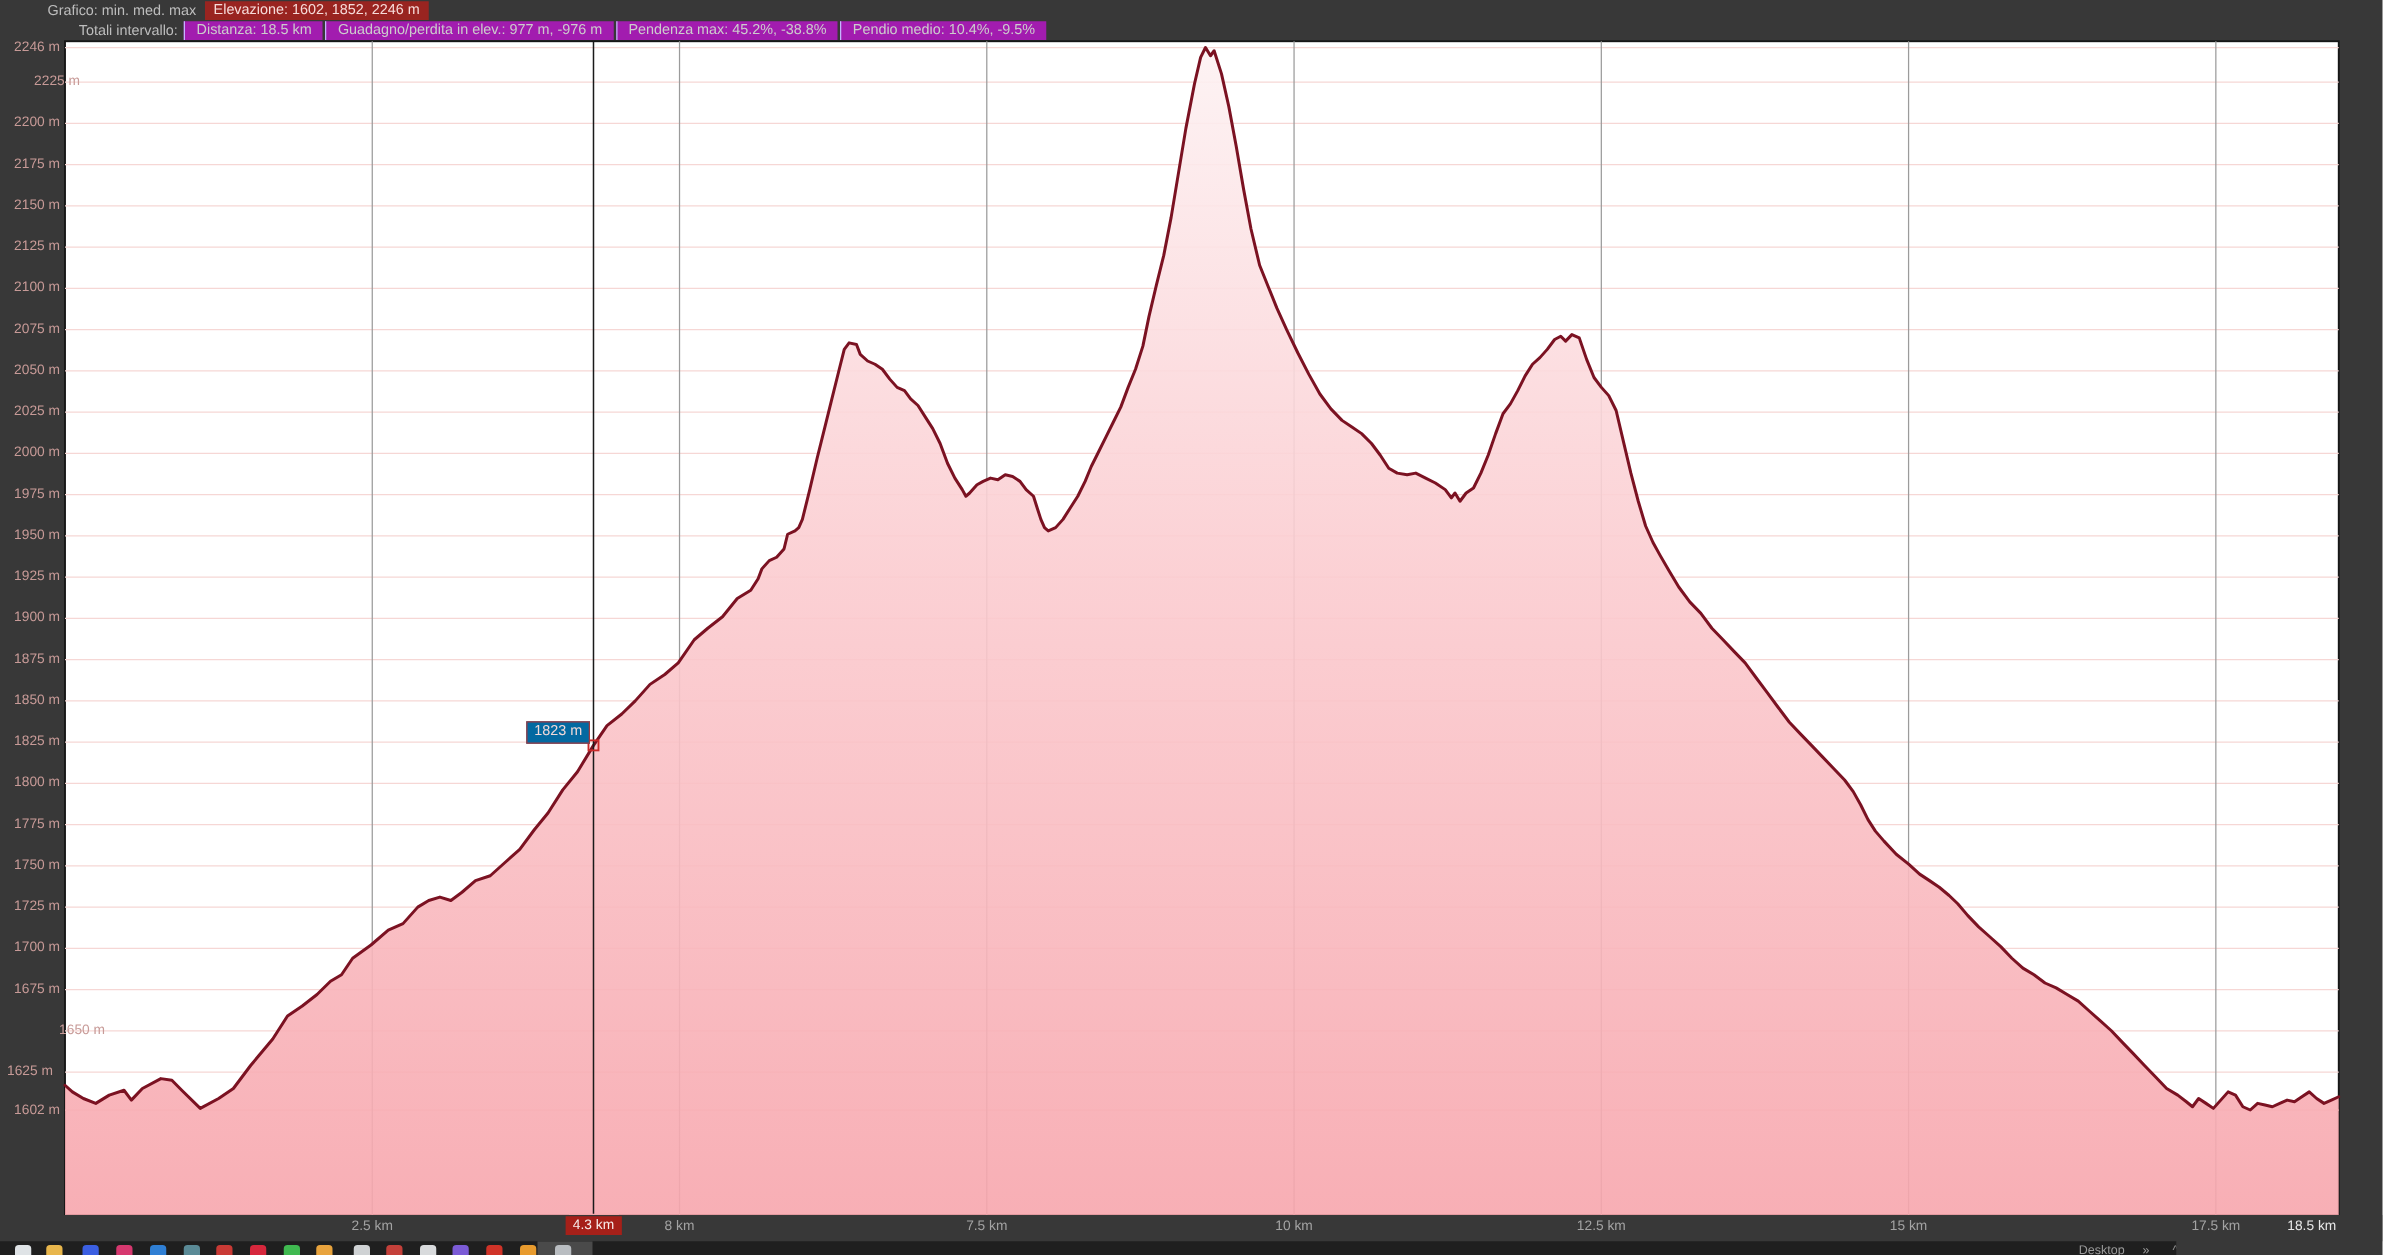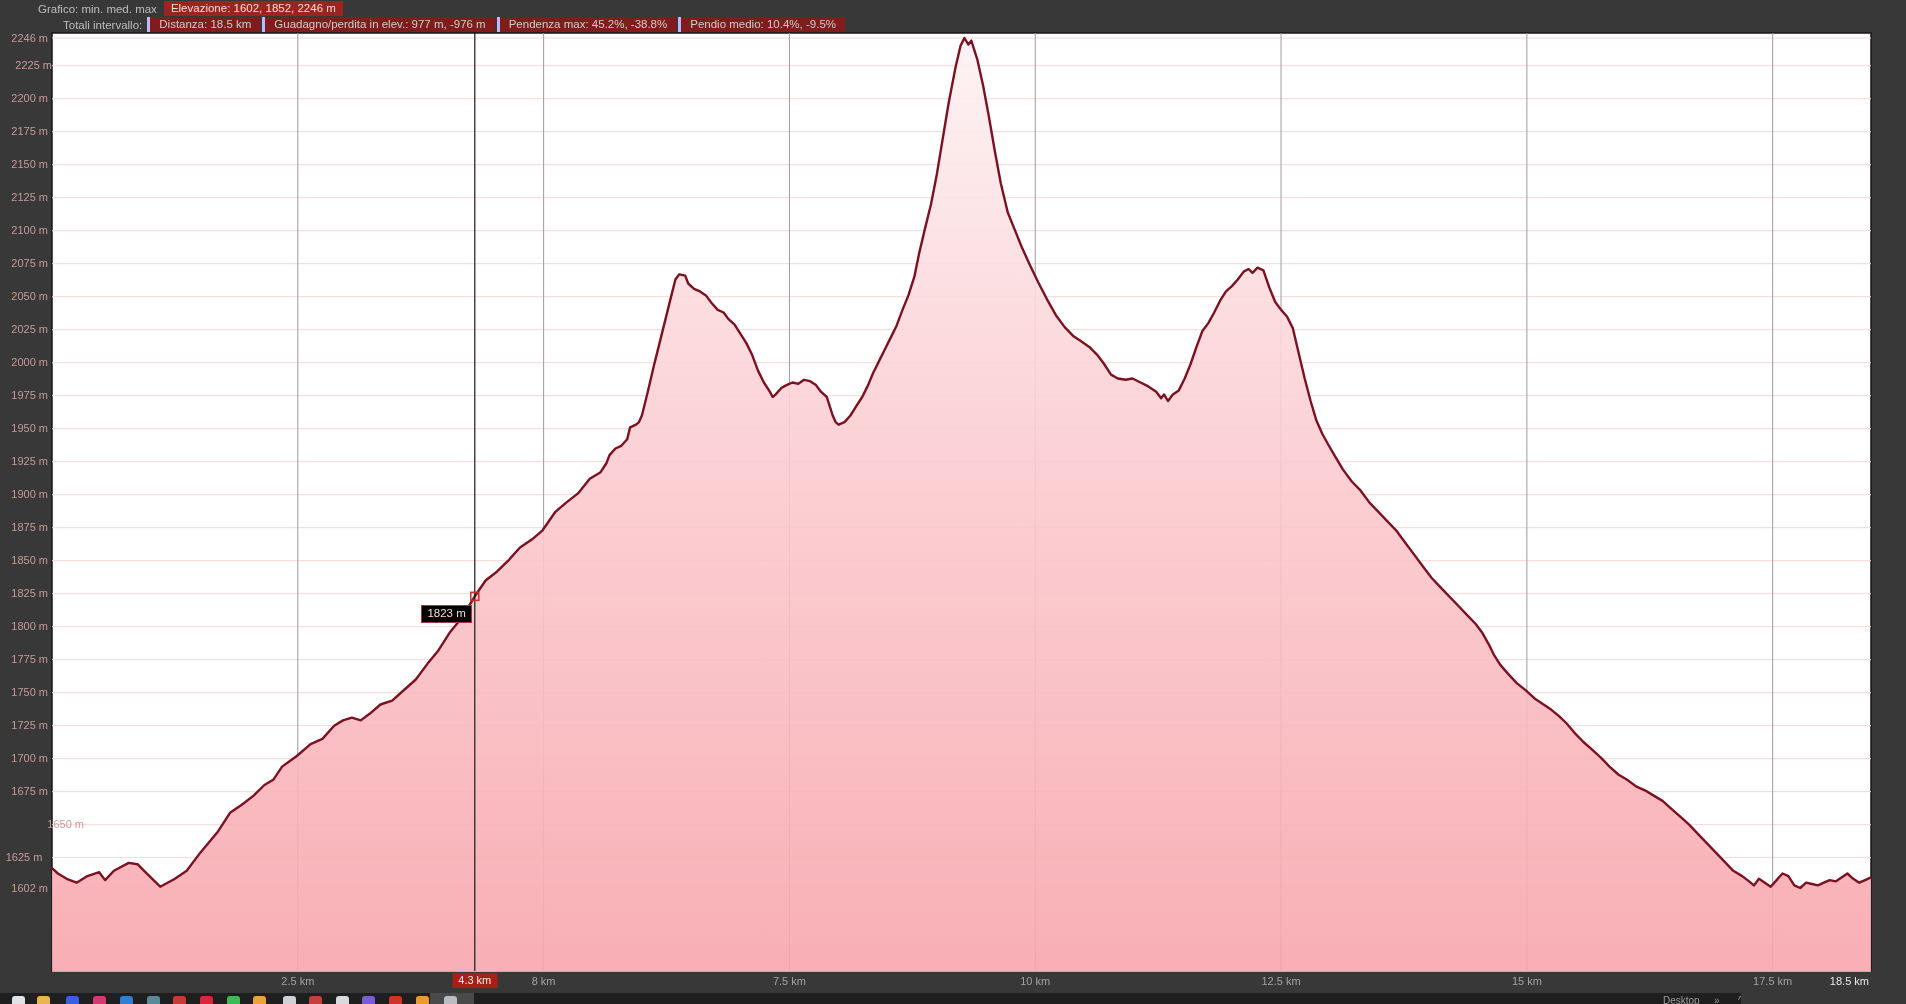--- a/index.html
+++ b/index.html
@@ -10,37 +10,37 @@
     -webkit-font-smoothing:antialiased;
   }
   
   #header{position:absolute;left:0;top:0;width:1906px;height:33px;}
   .hline{position:absolute;display:flex;align-items:center;white-space:nowrap;}
   #hline1{left:38px;top:1px;height:15px;}
   #hline2{left:63px;top:17px;height:15px;}
   .hgray{color:#bdbdbd;font-size:11.5px;}
   #elev-box{margin-left:7px;background:#992420;color:#f6dbd9;font-size:11.5px;
     padding:1px 7px 2px 7px;}
-  .stat-cell{background:#7f1d1d;color:#cccccc;font-size:11.5px;
-    padding:1px 9px 2px 9px;margin-left:2px;border-left:3px solid #c4b5fd;}
+  .stat-cell{background:#a21caf;color:#cccccc;font-size:11.5px;
+    padding:1px 9px 2px 9px;margin-left:2px;border-left:1px solid #c4b5fd;}
   #totals-label{margin-right:3px;}
   
   #plot-svg{position:absolute;left:0;top:0;}
   
   .ylab{position:absolute;width:48px;text-align:right;color:#c79a97;
     font-size:11px;line-height:13px;}
   
   #xstrip{position:absolute;left:0;top:972px;width:1906px;height:21px;background:#383838;}
   .xlab{position:absolute;top:3px;transform:translateX(-50%);color:#a3a3a3;font-size:11px;white-space:nowrap;}
   #xend-label{position:absolute;top:3px;right:37px;color:#e8e8e8;font-size:11px;}
   #cursor-km-box{position:absolute;top:1px;transform:translateX(-50%);
     background:#a62019;color:#f7eceb;font-size:11px;padding:1px 6px 2px 6px;}
   
-  #cursor-tooltip{position:absolute;background:#000000;border:1px solid #9e3a40;
-    color:#f2d9d8;font-size:11.5px;padding:0 5px 1px 5px;height:15px;line-height:15px;margin-top:28px;}
+  #cursor-tooltip{position:absolute;background:#0369a1;border:1px solid #9e3a40;
+    color:#f2d9d8;font-size:11.5px;padding:0 5px 1px 5px;height:15px;line-height:15px;}
   #cursor-grade{position:absolute;transform:translateX(-50%);
     background:#f3a6aa;color:#70121c;font-size:10.5px;padding:0 5px 1px 5px;height:14px;line-height:14px;margin-top:17px;}
   
   #taskbar{position:absolute;left:0;top:993px;width:1741px;height:11px;background:#1f1f1f;overflow:hidden;}
   .tbicon{position:absolute;top:3px;width:13px;height:13px;border-radius:3px;}
   #tb-highlight{position:absolute;left:430px;top:0;width:44px;height:11px;background:#4a4a4a;}
   .traytxt{position:absolute;top:2px;color:#9a9a9a;font-size:10px;white-space:nowrap;}
   .trayicon{position:absolute;top:4px;width:11px;height:9px;border:1px solid #8d8d8d;background:#1f1f1f;}
 </style>
 </head>
@@ -104,21 +104,21 @@
       </linearGradient>
     </defs>
     <path d="M52.0 868.2L57.9 873.5L66.7 878.8L76.6 882.7L87.4 876.1L99.2 872.2L105.1 880.1L113.9 870.8L128.7 862.9L137.5 864.2L145.4 872.2L160.2 886.7L174.9 878.8L186.7 870.8L200.5 852.4L218.2 831.2L230.0 812.8L241.8 804.8L253.6 795.6L264.4 785.0L273.2 779.8L282.1 766.6L296.8 756.0L310.6 744.1L322.4 738.9L334.2 725.7L343.0 720.4L351.9 717.7L360.7 720.4L369.6 713.8L380.4 704.5L392.2 700.6L404.0 690.0L415.8 679.5L427.6 663.6L438.4 650.4L450.2 631.9L462.0 617.4L474.8 596.3L485.6 580.5L497.4 571.2L508.2 560.7L520.0 547.5L531.8 539.6L542.6 530.3L555.4 511.8L566.2 502.6L578.0 493.4L589.8 478.8L600.6 472.2L606.5 463.0L609.5 455.1L615.4 448.5L621.3 445.8L627.2 439.2L630.1 427.4L636.0 424.7L639.0 422.1L641.9 415.5L647.8 391.7L653.7 366.6L659.6 342.9L665.5 319.1L671.4 295.4L675.4 279.5L679.3 274.3L685.2 275.6L688.2 283.5L694.1 288.8L700.0 291.4L705.9 295.4L711.8 303.3L717.7 309.9L723.6 312.5L728.5 319.1L734.4 324.4L740.3 333.7L746.2 342.9L752.1 354.8L758.0 370.6L763.9 382.5L769.8 391.7L772.7 397.0L775.7 394.4L781.6 387.8L786.5 385.1L792.4 382.5L798.3 383.8L804.2 379.8L810.1 381.2L816.0 385.1L820.9 391.7L826.8 397.0L829.7 406.2L832.7 415.5L835.6 422.1L838.6 424.7L844.5 422.1L850.4 415.5L856.3 406.2L862.2 397.0L868.1 385.1L873.0 373.2L878.9 361.4L884.8 349.5L890.7 337.6L896.6 325.7L902.5 309.9L908.4 295.4L914.3 276.9L919.2 253.1L925.1 228.1L931.0 204.3L936.9 173.9L942.8 138.3L948.7 102.7L955.6 67.0L960.5 45.9L964.4 38.0L968.4 44.6L971.3 40.6L977.2 59.1L983.1 85.5L989.0 117.2L994.9 151.5L1000.8 183.2L1007.7 212.2L1014.6 229.4L1021.5 246.5L1029.3 263.7L1038.2 282.2L1047.0 299.3L1055.9 315.2L1064.7 327.1L1073.6 336.3L1081.5 341.6L1089.3 346.9L1097.2 354.8L1104.1 364.0L1111.0 374.6L1117.8 378.5L1125.7 379.8L1132.6 378.5L1140.5 382.5L1148.3 386.4L1156.2 391.7L1161.1 398.3L1164.0 394.4L1168.0 401.0L1172.9 394.4L1178.8 390.4L1184.7 378.5L1190.6 364.0L1196.5 346.9L1202.4 331.0L1208.3 323.1L1214.2 312.5L1220.1 300.7L1226.0 291.4L1231.9 286.1L1237.8 279.5L1243.7 271.6L1248.6 269.0L1252.5 272.9L1257.5 267.7L1263.4 270.3L1269.3 287.5L1275.2 302.0L1281.1 309.9L1287.0 316.5L1292.9 328.4L1298.8 353.5L1304.7 378.5L1310.6 401.0L1316.5 420.8L1322.4 434.0L1328.2 444.5L1335.1 456.4L1343.0 469.6L1351.8 481.5L1360.7 490.7L1369.5 502.6L1378.4 511.8L1387.2 521.1L1396.1 530.3L1404.9 542.2L1413.8 554.1L1422.6 566.0L1431.5 577.8L1440.3 587.1L1449.2 596.3L1458.0 605.5L1466.9 614.8L1475.7 624.0L1482.6 633.3L1488.5 643.8L1494.4 655.7L1500.3 664.9L1507.2 672.9L1517.0 683.4L1526.9 691.3L1535.7 699.3L1543.6 704.5L1551.4 709.8L1559.3 716.4L1566.2 723.0L1574.1 732.3L1582.9 741.5L1591.8 749.4L1600.6 757.3L1609.5 766.6L1618.3 774.5L1627.2 779.8L1636.0 786.4L1644.9 790.3L1653.7 795.6L1662.6 800.9L1671.4 808.8L1680.3 816.7L1689.1 824.6L1697.9 833.9L1706.8 843.1L1715.6 852.4L1724.5 861.6L1733.3 870.8L1742.2 876.1L1749.1 881.4L1754.0 885.4L1758.9 878.8L1764.8 882.7L1770.7 886.7L1776.6 880.1L1782.5 873.5L1788.4 876.1L1794.3 885.4L1800.2 888.0L1806.1 882.7L1812.0 884.0L1817.9 885.4L1823.8 882.7L1829.7 880.1L1835.6 881.4L1841.5 877.4L1847.4 873.5L1853.3 878.8L1859.2 882.7L1865.1 880.1L1871.0 877.4L1871 972L52.0 972Z" fill="url(#areaGrad)" fill-opacity="0.9" stroke="none"></path>
     <path d="M52.0 868.2L57.9 873.5L66.7 878.8L76.6 882.7L87.4 876.1L99.2 872.2L105.1 880.1L113.9 870.8L128.7 862.9L137.5 864.2L145.4 872.2L160.2 886.7L174.9 878.8L186.7 870.8L200.5 852.4L218.2 831.2L230.0 812.8L241.8 804.8L253.6 795.6L264.4 785.0L273.2 779.8L282.1 766.6L296.8 756.0L310.6 744.1L322.4 738.9L334.2 725.7L343.0 720.4L351.9 717.7L360.7 720.4L369.6 713.8L380.4 704.5L392.2 700.6L404.0 690.0L415.8 679.5L427.6 663.6L438.4 650.4L450.2 631.9L462.0 617.4L474.8 596.3L485.6 580.5L497.4 571.2L508.2 560.7L520.0 547.5L531.8 539.6L542.6 530.3L555.4 511.8L566.2 502.6L578.0 493.4L589.8 478.8L600.6 472.2L606.5 463.0L609.5 455.1L615.4 448.5L621.3 445.8L627.2 439.2L630.1 427.4L636.0 424.7L639.0 422.1L641.9 415.5L647.8 391.7L653.7 366.6L659.6 342.9L665.5 319.1L671.4 295.4L675.4 279.5L679.3 274.3L685.2 275.6L688.2 283.5L694.1 288.8L700.0 291.4L705.9 295.4L711.8 303.3L717.7 309.9L723.6 312.5L728.5 319.1L734.4 324.4L740.3 333.7L746.2 342.9L752.1 354.8L758.0 370.6L763.9 382.5L769.8 391.7L772.7 397.0L775.7 394.4L781.6 387.8L786.5 385.1L792.4 382.5L798.3 383.8L804.2 379.8L810.1 381.2L816.0 385.1L820.9 391.7L826.8 397.0L829.7 406.2L832.7 415.5L835.6 422.1L838.6 424.7L844.5 422.1L850.4 415.5L856.3 406.2L862.2 397.0L868.1 385.1L873.0 373.2L878.9 361.4L884.8 349.5L890.7 337.6L896.6 325.7L902.5 309.9L908.4 295.4L914.3 276.9L919.2 253.1L925.1 228.1L931.0 204.3L936.9 173.9L942.8 138.3L948.7 102.7L955.6 67.0L960.5 45.9L964.4 38.0L968.4 44.6L971.3 40.6L977.2 59.1L983.1 85.5L989.0 117.2L994.9 151.5L1000.8 183.2L1007.7 212.2L1014.6 229.4L1021.5 246.5L1029.3 263.7L1038.2 282.2L1047.0 299.3L1055.9 315.2L1064.7 327.1L1073.6 336.3L1081.5 341.6L1089.3 346.9L1097.2 354.8L1104.1 364.0L1111.0 374.6L1117.8 378.5L1125.7 379.8L1132.6 378.5L1140.5 382.5L1148.3 386.4L1156.2 391.7L1161.1 398.3L1164.0 394.4L1168.0 401.0L1172.9 394.4L1178.8 390.4L1184.7 378.5L1190.6 364.0L1196.5 346.9L1202.4 331.0L1208.3 323.1L1214.2 312.5L1220.1 300.7L1226.0 291.4L1231.9 286.1L1237.8 279.5L1243.7 271.6L1248.6 269.0L1252.5 272.9L1257.5 267.7L1263.4 270.3L1269.3 287.5L1275.2 302.0L1281.1 309.9L1287.0 316.5L1292.9 328.4L1298.8 353.5L1304.7 378.5L1310.6 401.0L1316.5 420.8L1322.4 434.0L1328.2 444.5L1335.1 456.4L1343.0 469.6L1351.8 481.5L1360.7 490.7L1369.5 502.6L1378.4 511.8L1387.2 521.1L1396.1 530.3L1404.9 542.2L1413.8 554.1L1422.6 566.0L1431.5 577.8L1440.3 587.1L1449.2 596.3L1458.0 605.5L1466.9 614.8L1475.7 624.0L1482.6 633.3L1488.5 643.8L1494.4 655.7L1500.3 664.9L1507.2 672.9L1517.0 683.4L1526.9 691.3L1535.7 699.3L1543.6 704.5L1551.4 709.8L1559.3 716.4L1566.2 723.0L1574.1 732.3L1582.9 741.5L1591.8 749.4L1600.6 757.3L1609.5 766.6L1618.3 774.5L1627.2 779.8L1636.0 786.4L1644.9 790.3L1653.7 795.6L1662.6 800.9L1671.4 808.8L1680.3 816.7L1689.1 824.6L1697.9 833.9L1706.8 843.1L1715.6 852.4L1724.5 861.6L1733.3 870.8L1742.2 876.1L1749.1 881.4L1754.0 885.4L1758.9 878.8L1764.8 882.7L1770.7 886.7L1776.6 880.1L1782.5 873.5L1788.4 876.1L1794.3 885.4L1800.2 888.0L1806.1 882.7L1812.0 884.0L1817.9 885.4L1823.8 882.7L1829.7 880.1L1835.6 881.4L1841.5 877.4L1847.4 873.5L1853.3 878.8L1859.2 882.7L1865.1 880.1L1871.0 877.4" fill="none" stroke="#7b1222" stroke-width="2.4" stroke-linejoin="round" stroke-linecap="round"></path>
     <line x1="474.79459459459457" y1="33" x2="474.79459459459457" y2="972" stroke="#1a1a1a" stroke-width="1.2"></line>
     <rect x="470.79459459459457" y="592.3074534161491" width="8" height="8" fill="none" stroke="#cc2a2a" stroke-width="1.5"></rect>
   </svg>
 
 <div id="ylabels">
     <div class="ylab" style="left: 0px; top: 31.5px; text-align: right;">2246 m</div>
-    <div class="ylab" style="left: 4px; top: 59.2174px;">2225 m</div>
+    <div class="ylab" style="left: 16px; top: 59.2174px;">2225 m</div>
     <div class="ylab" style="left: 0px; top: 92.2143px;">2200 m</div>
     <div class="ylab" style="left: 0px; top: 125.211px;">2175 m</div>
     <div class="ylab" style="left: 0px; top: 158.208px;">2150 m</div>
     <div class="ylab" style="left: 0px; top: 191.205px;">2125 m</div>
     <div class="ylab" style="left: 0px; top: 224.202px;">2100 m</div>
     <div class="ylab" style="left: 0px; top: 257.199px;">2075 m</div>
     <div class="ylab" style="left: 0px; top: 290.196px;">2050 m</div>
     <div class="ylab" style="left: 0px; top: 323.193px;">2025 m</div>
     <div class="ylab" style="left: 0px; top: 356.189px;">2000 m</div>
     <div class="ylab" style="left: 0px; top: 389.186px;">1975 m</div>

